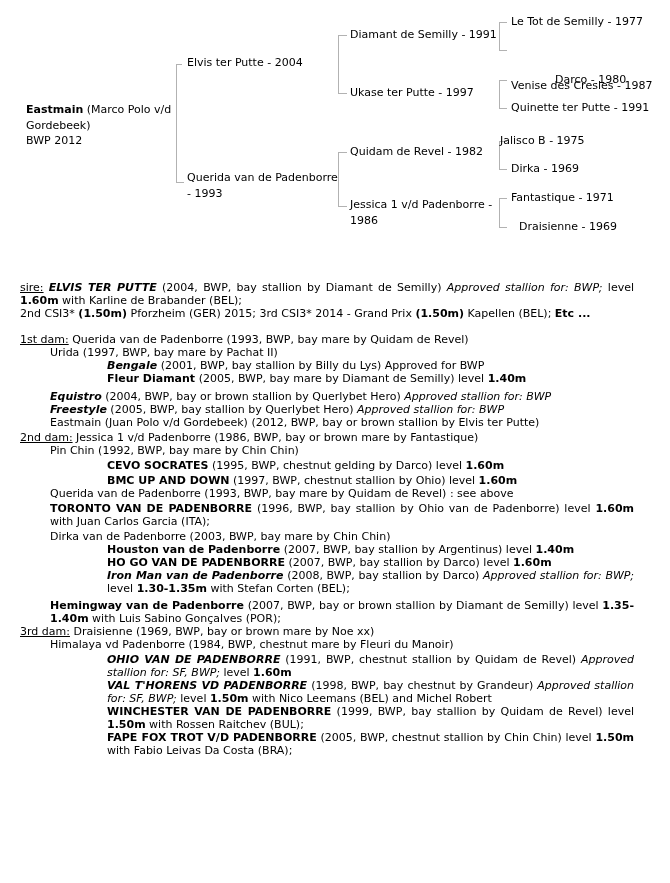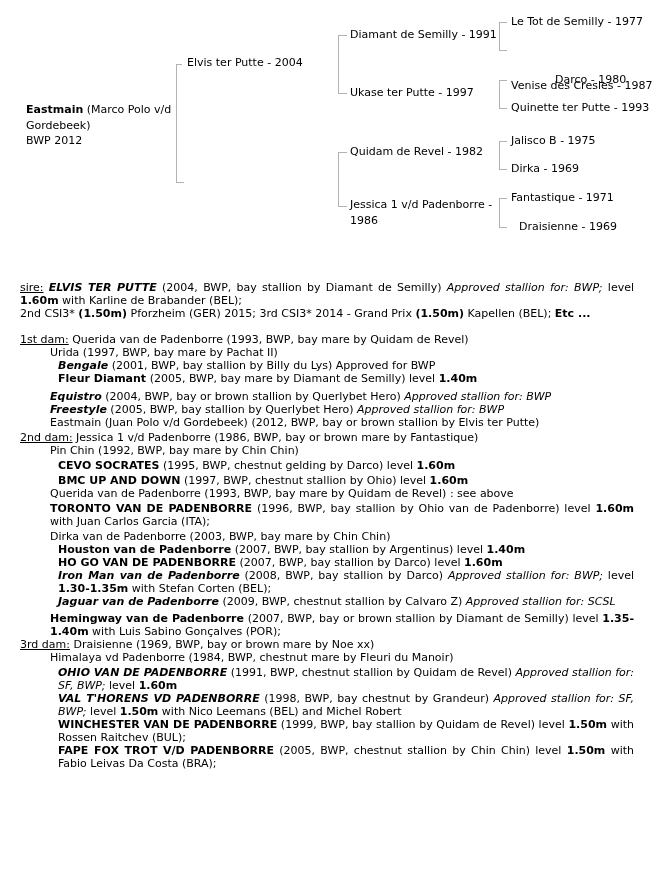--- a/index.html
+++ b/index.html
@@ -14,21 +14,21 @@
   .tree-node{position:absolute;white-space:nowrap;}
   .tree-node .b{font-weight:bold;}
   
   .pedigree-text{
     position:absolute;left:0;top:268px;width:656px;box-sizing:border-box;
     padding:13px 22px 0 20px;font-size:11px;line-height:13px;
   }
   p.entry{margin:0;text-align:justify;}
   p.ind0{margin-left:0;}
   p.ind1{margin-left:30px;}
-  p.ind2{margin-left:38px;}
+  p.ind2{margin-left:87px;}
   span.b{font-weight:bold;}
   span.i{font-style:italic;}
   span.bi{font-weight:bold;font-style:italic;}
   span.u{text-decoration:underline;}
 </style>
 </head>
 <body>
 
 <div class="page">
   <div class="tree" id="tree">
@@ -42,20 +42,24 @@
         <polyline points="507,198 499,198 499,227 507,227" fill="none" stroke="#b2b2b2" stroke-width="1" shape-rendering="crispEdges"></polyline>
       </svg>
   <div class="tree-node" style="left: 26px; top: 102px;">
         <div><span class="b">Eastmain</span> (Marco Polo v/d</div>
         <div>Gordebeek)</div>
         <div>BWP 2012</div>
       </div>
       <div class="tree-node" style="left: 187px; top: 55px;">
         <div>Elvis ter Putte - 2004</div>
       </div>
+      <div class="tree-node" style="left: 187px; top: 170px;">
+        <div>Querida van de Padenborre</div>
+        <div>- 1993</div>
+      </div>
       <div class="tree-node" style="left: 350px; top: 27px;">
         <div>Diamant de Semilly - 1991</div>
       </div>
       <div class="tree-node" style="left: 350px; top: 85px;">
         <div>Ukase ter Putte - 1997</div>
       </div>
       <div class="tree-node" style="left: 350px; top: 144px;">
         <div>Quidam de Revel - 1982</div>
       </div>
       <div class="tree-node" style="left: 350px; top: 197px;">
@@ -65,23 +69,23 @@
       <div class="tree-node" style="left: 511px; top: 14px;">
         <div>Le Tot de Semilly - 1977</div>
       </div>
       <div class="tree-node" style="left: 511px; top: 42px; margin-top: 36px;">
         <div>Venise des Cresles - 1987</div>
       </div>
       <div class="tree-node" style="left: 511px; top: 72px; margin-left: 44px;">
         <div>Darco - 1980</div>
       </div>
       <div class="tree-node" style="left: 511px; top: 100px;">
-        <div>Quinette ter Putte - 1993</div>
+        <div>Quinette ter Putte - 1991</div>
       </div>
-      <div class="tree-node" style="left: 511px; top: 133px;">
+      <div class="tree-node" style="left: 500px; top: 133px;">
         <div>Jalisco B - 1975</div>
       </div>
       <div class="tree-node" style="left: 511px; top: 161px;">
         <div>Dirka - 1969</div>
       </div>
       <div class="tree-node" style="left: 511px; top: 190px;">
         <div>Fantastique - 1971</div>
       </div>
       <div class="tree-node" style="left: 511px; top: 219px; margin-left: 8px;">
         <div>Draisienne - 1969</div>
@@ -100,21 +104,20 @@
       <p class="entry ind0" style="margin-top: 2px;"><span class="u">2nd dam:</span><span> Jessica 1 v/d Padenborre (1986, BWP, bay or brown mare by Fantastique)</span></p>
       <p class="entry ind1"><span>Pin Chin (1992, BWP, bay mare by Chin Chin)</span></p>
       <p class="entry ind2" style="margin-top: 2px;"><span class="b">CEVO SOCRATES</span><span> (1995, BWP, chestnut gelding by Darco) level </span><span class="b">1.60m</span></p>
       <p class="entry ind2" style="margin-top: 2px;"><span class="b">BMC UP AND DOWN</span><span> (1997, BWP, chestnut stallion by Ohio) level </span><span class="b">1.60m</span></p>
       <p class="entry ind1"><span>Querida van de Padenborre (1993, BWP, bay mare by Quidam de Revel) : see above</span></p>
       <p class="entry ind1" style="margin-top: 2px;"><span class="b">TORONTO VAN DE PADENBORRE</span><span> (1996, BWP, bay stallion by Ohio van de Padenborre) level </span><span class="b">1.60m</span><span> with Juan Carlos Garcia (ITA);</span></p>
       <p class="entry ind1" style="margin-top: 2px;"><span>Dirka van de Padenborre (2003, BWP, bay mare by Chin Chin)</span></p>
       <p class="entry ind2"><span class="b">Houston van de Padenborre</span><span> (2007, BWP, bay stallion by Argentinus) level </span><span class="b">1.40m</span></p>
       <p class="entry ind2"><span class="b">HO GO VAN DE PADENBORRE</span><span> (2007, BWP, bay stallion by Darco) level </span><span class="b">1.60m</span></p>
       <p class="entry ind2"><span class="bi">Iron Man van de Padenborre</span><span> (2008, BWP, bay stallion by Darco) </span><span class="i">Approved stallion for: BWP;</span><span> level </span><span class="b">1.30-1.35m</span><span> with Stefan Corten (BEL);</span></p>
-      <p class="entry ind2"><span class="bi">Jaguar van de Padenborre</span><span> (2009, BWP, chestnut stallion by Calvaro Z) </span><span class="i">Approved stallion for: SCSL</span></p>
       <p class="entry ind1" style="margin-top: 4px;"><span class="b">Hemingway van de Padenborre</span><span> (2007, BWP, bay or brown stallion by Diamant de Semilly) level </span><span class="b">1.35-1.40m</span><span> with Luis Sabino Gonçalves (POR);</span></p>
       <p class="entry ind0"><span class="u">3rd dam:</span><span> Draisienne (1969, BWP, bay or brown mare by Noe xx)</span></p>
       <p class="entry ind1"><span>Himalaya vd Padenborre (1984, BWP, chestnut mare by Fleuri du Manoir)</span></p>
       <p class="entry ind2" style="margin-top: 2px;"><span class="bi">OHIO VAN DE PADENBORRE</span><span> (1991, BWP, chestnut stallion by Quidam de Revel) </span><span class="i">Approved stallion for: SF, BWP;</span><span> level </span><span class="b">1.60m</span></p>
       <p class="entry ind2"><span class="bi">VAL T'HORENS VD PADENBORRE</span><span> (1998, BWP, bay chestnut by Grandeur) </span><span class="i">Approved stallion for: SF, BWP;</span><span> level </span><span class="b">1.50m</span><span> with Nico Leemans (BEL) and Michel Robert</span></p>
       <p class="entry ind2"><span class="b">WINCHESTER VAN DE PADENBORRE</span><span> (1999, BWP, bay stallion by Quidam de Revel) level </span><span class="b">1.50m</span><span> with Rossen Raitchev (BUL);</span></p>
       <p class="entry ind2"><span class="b">FAPE FOX TROT V/D PADENBORRE</span><span> (2005, BWP, chestnut stallion by Chin Chin) level </span><span class="b">1.50m</span><span> with Fabio Leivas Da Costa (BRA);</span></p>
     </div>
 </div>
 

